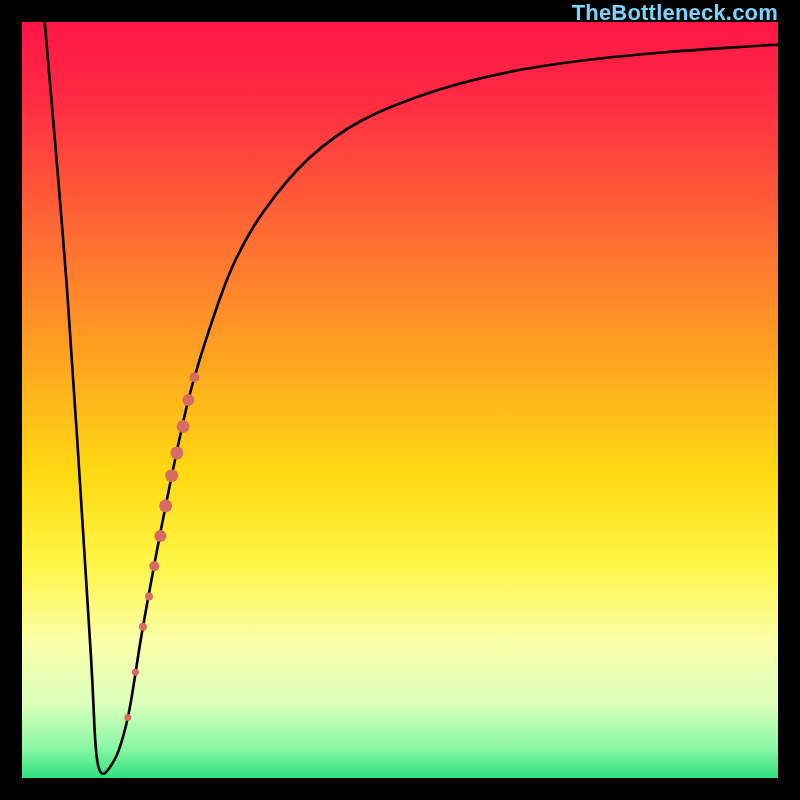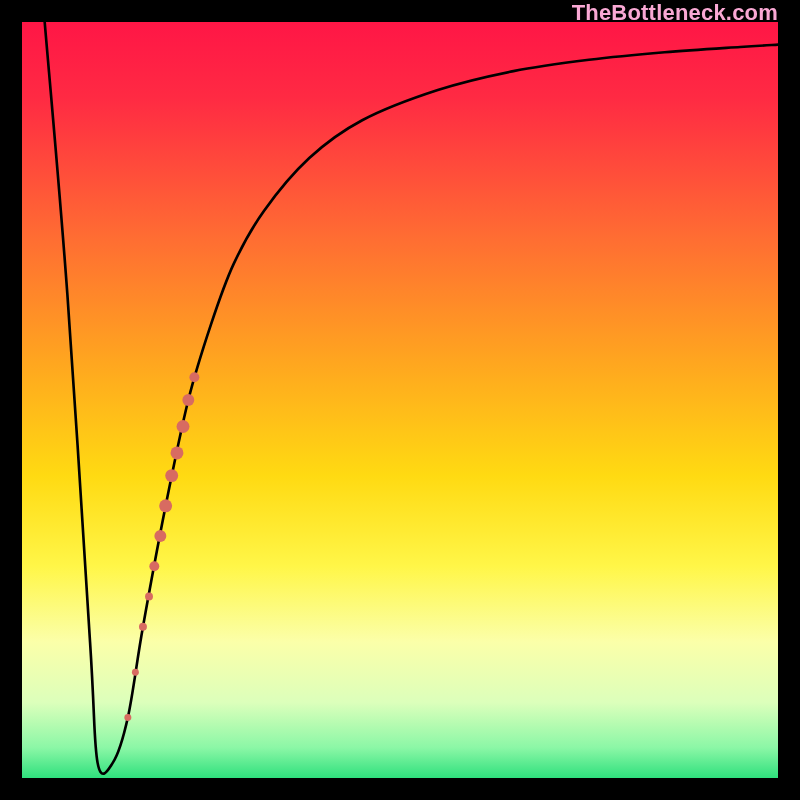--- a/index.html
+++ b/index.html
@@ -28,21 +28,21 @@
     overflow: hidden;
   }
   .gradient {
     position: absolute;
     inset: 0;
   }
   .watermark {
     position: absolute;
     top: 0px;
     right: 22px;
-    color: #f9a8d4;
+    color: #7dd3fc;
     font-size: 22px;
     font-weight: 600;
     letter-spacing: 0.2px;
     user-select: none;
   }
   svg.curve {
     position: absolute;
     inset: 0;
     width: 100%;
     height: 100%;

